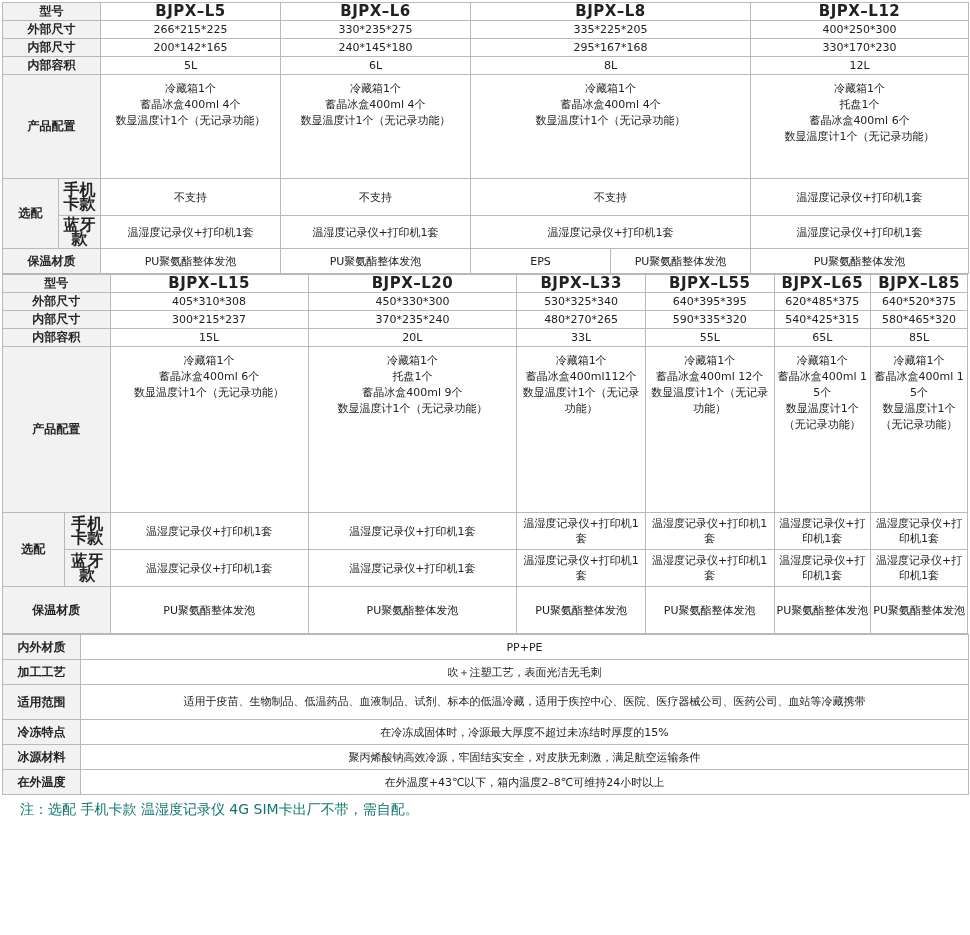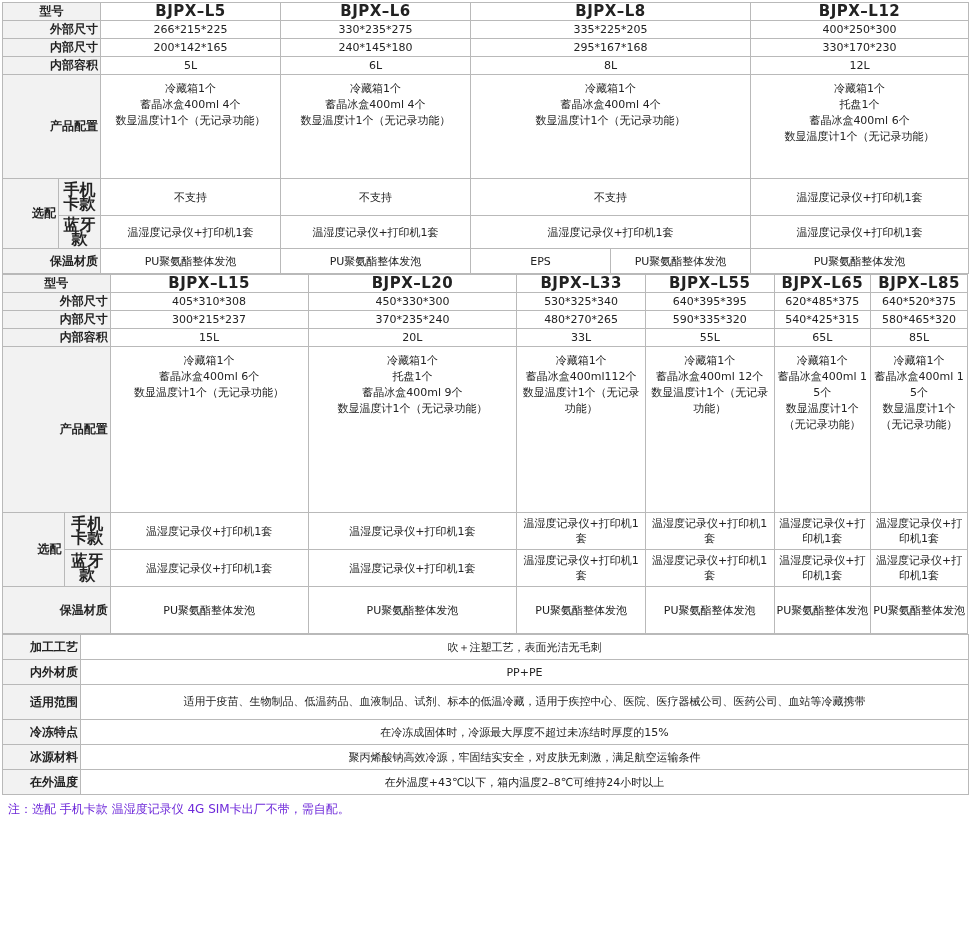--- a/index.html
+++ b/index.html
@@ -36,21 +36,21 @@
   }
   .hdr {
     background: #f2f2f2;
     font-weight: bold;
     font-size: 12px;
   }
   .rowlabel {
     background: #f2f2f2;
     font-weight: bold;
     font-size: 12px;
-    text-align: right;
+    text-align: center;
   }
   .modelname {
     font-size: 15px;
     font-weight: bold;
     letter-spacing: .5px;
   }
   .cfg {
     height: 96px;
     vertical-align: top;
     padding-top: 6px;
@@ -76,23 +76,24 @@
     height: 34px;
   }
   .mat {
     height: 22px;
     font-size: 11px;
   }
   .mat-tall {
     height: 44px;
   }
   .note {
-    font-size: 12px;
+    font-size: 14px;
     padding: 6px 4px 0 6px;
-    color: #6d28d9;
+    color: #0f766e;
+    margin-left: 12px;
   }
   .bottom td {
     height: 22px;
   }
   .bottom .rowlabel {
     width: 78px;
   }
   .two-line {
     line-height: 16px;
   }
@@ -284,28 +285,28 @@
     </tbody>
   </table>
 
   <table class="bottom">
     <colgroup>
       <col style="width:78px">
       <col style="width:888px">
     </colgroup>
     <tbody>
       <tr>
+        <td class="rowlabel">内外材质</td>
+        <td>PP+PE</td>
+      </tr>
+      <tr>
         <td class="rowlabel">加工工艺</td>
         <td>吹＋注塑工艺，表面光洁无毛刺</td>
       </tr>
       <tr>
-        <td class="rowlabel">内外材质</td>
-        <td>PP+PE</td>
-      </tr>
-      <tr>
         <td class="rowlabel">适用范围</td>
         <td class="two-line" style="height:34px;padding:0 52px">适用于疫苗、生物制品、低温药品、血液制品、试剂、标本的低温冷藏，适用于疾控中心、医院、医疗器械公司、医药公司、血站等冷藏携带</td>
       </tr>
       <tr>
         <td class="rowlabel">冷冻特点</td>
         <td>在冷冻成固体时，冷源最大厚度不超过未冻结时厚度的15%</td>
       </tr>
       <tr>
         <td class="rowlabel">冰源材料</td>
         <td>聚丙烯酸钠高效冷源，牢固结实安全，对皮肤无刺激，满足航空运输条件</td>

